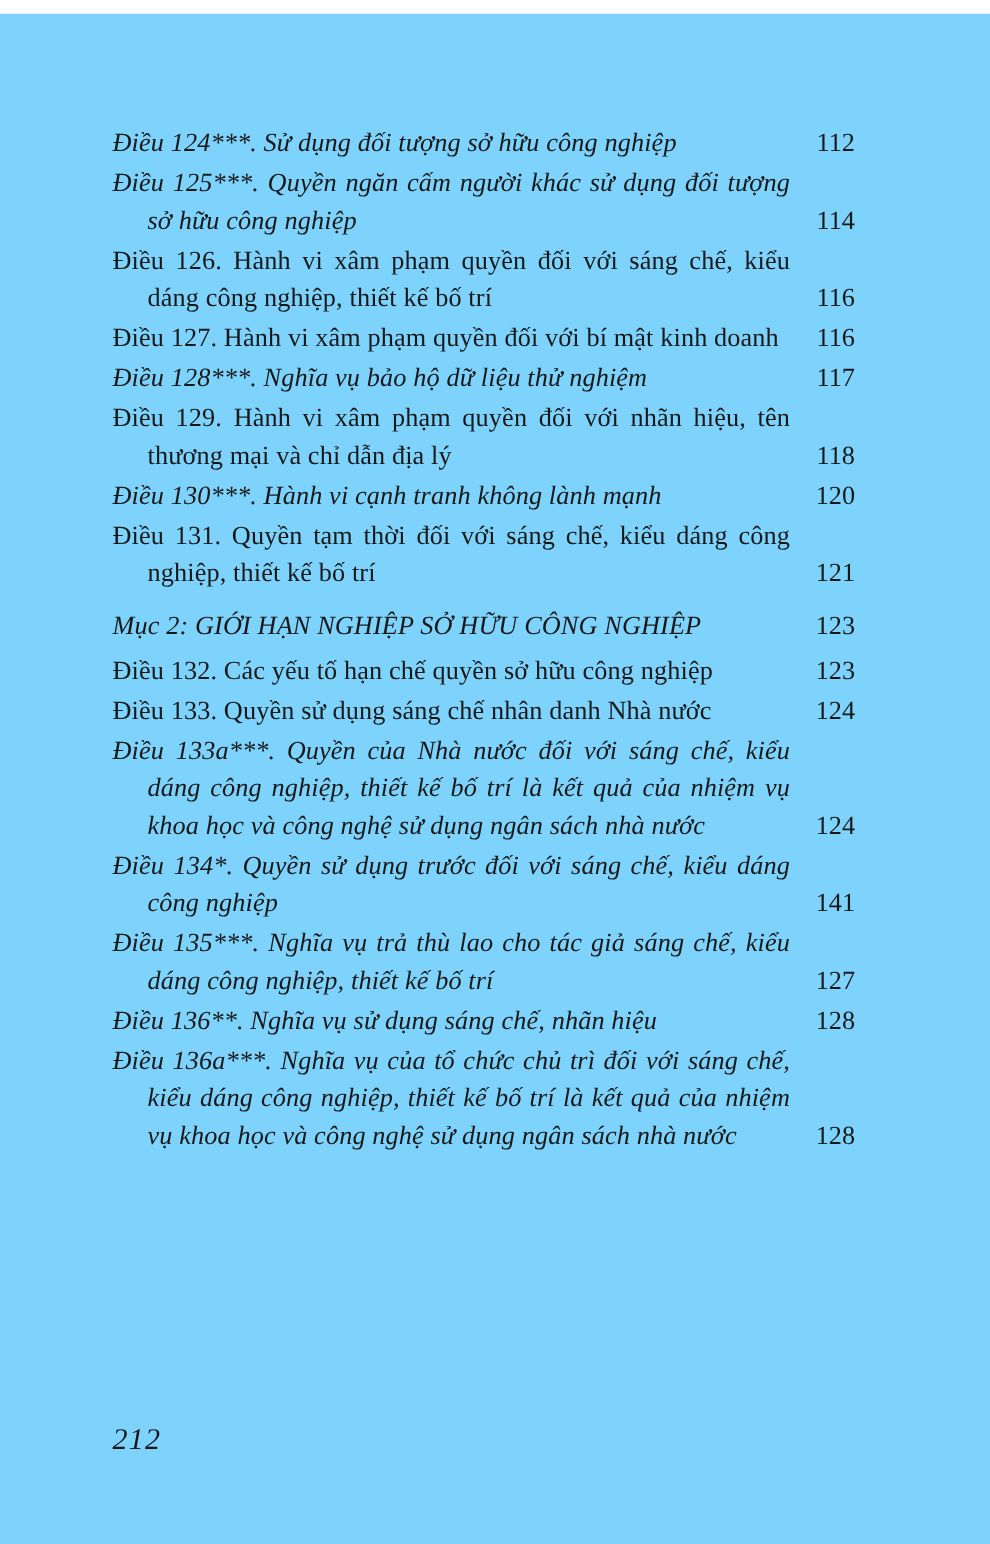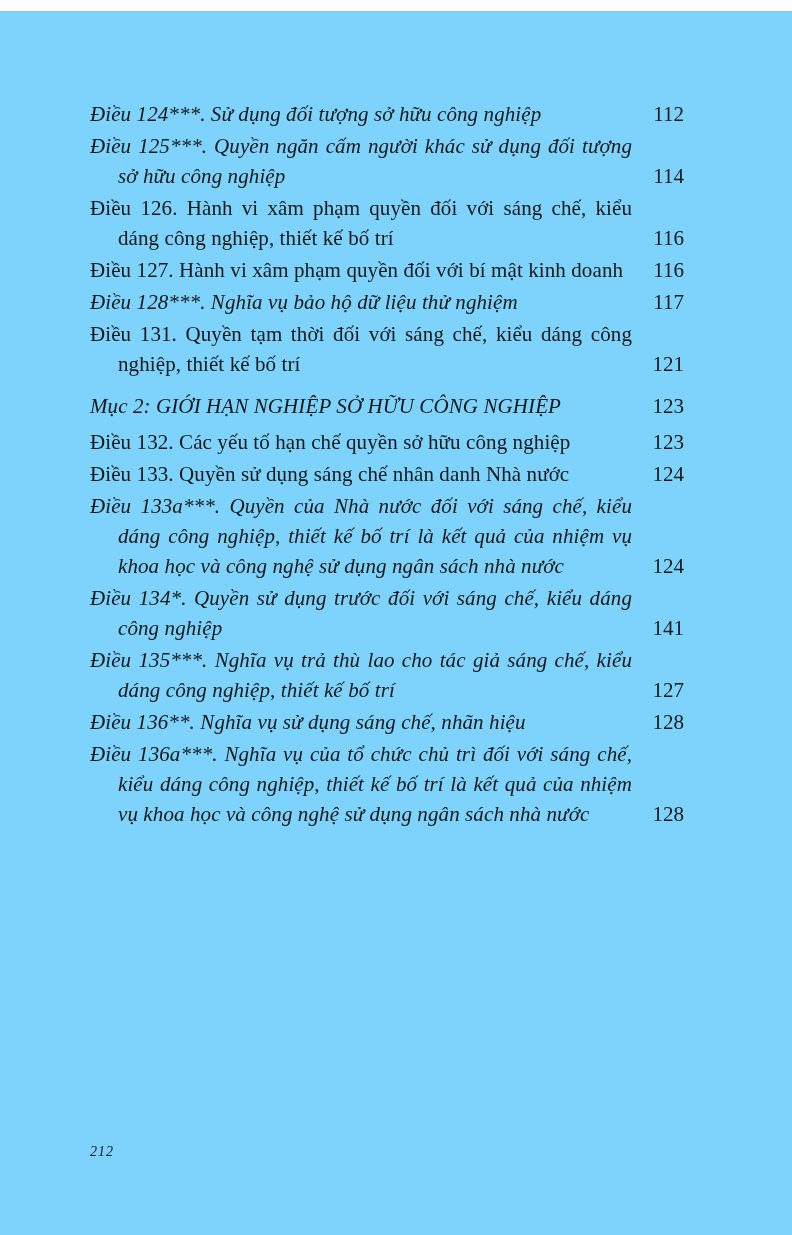--- a/index.html
+++ b/index.html
@@ -54,21 +54,21 @@
     margin-top: 12px;
     margin-bottom: 6px;
   }
   .toc-entry.section .toc-title {
     font-style: italic;
   }
   .folio {
     position: absolute;
     left: 90px;
     top: 1126px;
-    font-size: 14px;
+    font-size: 24px;
     line-height: 30px;
     font-style: italic;
     letter-spacing: 1px;
   }
 </style>
 </head>
 <body>
 
 <div class="page">
   <div class="toc">
@@ -91,21 +91,29 @@
     <div class="toc-entry regular">
       <span class="toc-title">Điều 127. Hành vi xâm phạm quyền đối với bí mật kinh doanh</span>
       <span class="toc-page">116</span>
     </div>
 
     <div class="toc-entry italic">
       <span class="toc-title">Điều 128***. Nghĩa vụ bảo hộ dữ liệu thử nghiệm</span>
       <span class="toc-page">117</span>
     </div>
 
+    <div class="toc-entry regular">
+      <span class="toc-title">Điều 129. Hành vi xâm phạm quyền đối với nhãn hiệu, tên thương mại và chỉ dẫn địa lý</span>
+      <span class="toc-page">118</span>
+    </div>
 
+    <div class="toc-entry italic">
+      <span class="toc-title">Điều 130***. Hành vi cạnh tranh không lành mạnh</span>
+      <span class="toc-page">120</span>
+    </div>
 
     <div class="toc-entry regular">
       <span class="toc-title">Điều 131. Quyền tạm thời đối với sáng chế, kiểu dáng công nghiệp, thiết kế bố trí</span>
       <span class="toc-page">121</span>
     </div>
 
 
     <div class="toc-entry section">
       <span class="toc-title">Mục 2: GIỚI HẠN NGHIỆP SỞ HỮU CÔNG NGHIỆP</span>
       <span class="toc-page">123</span>

